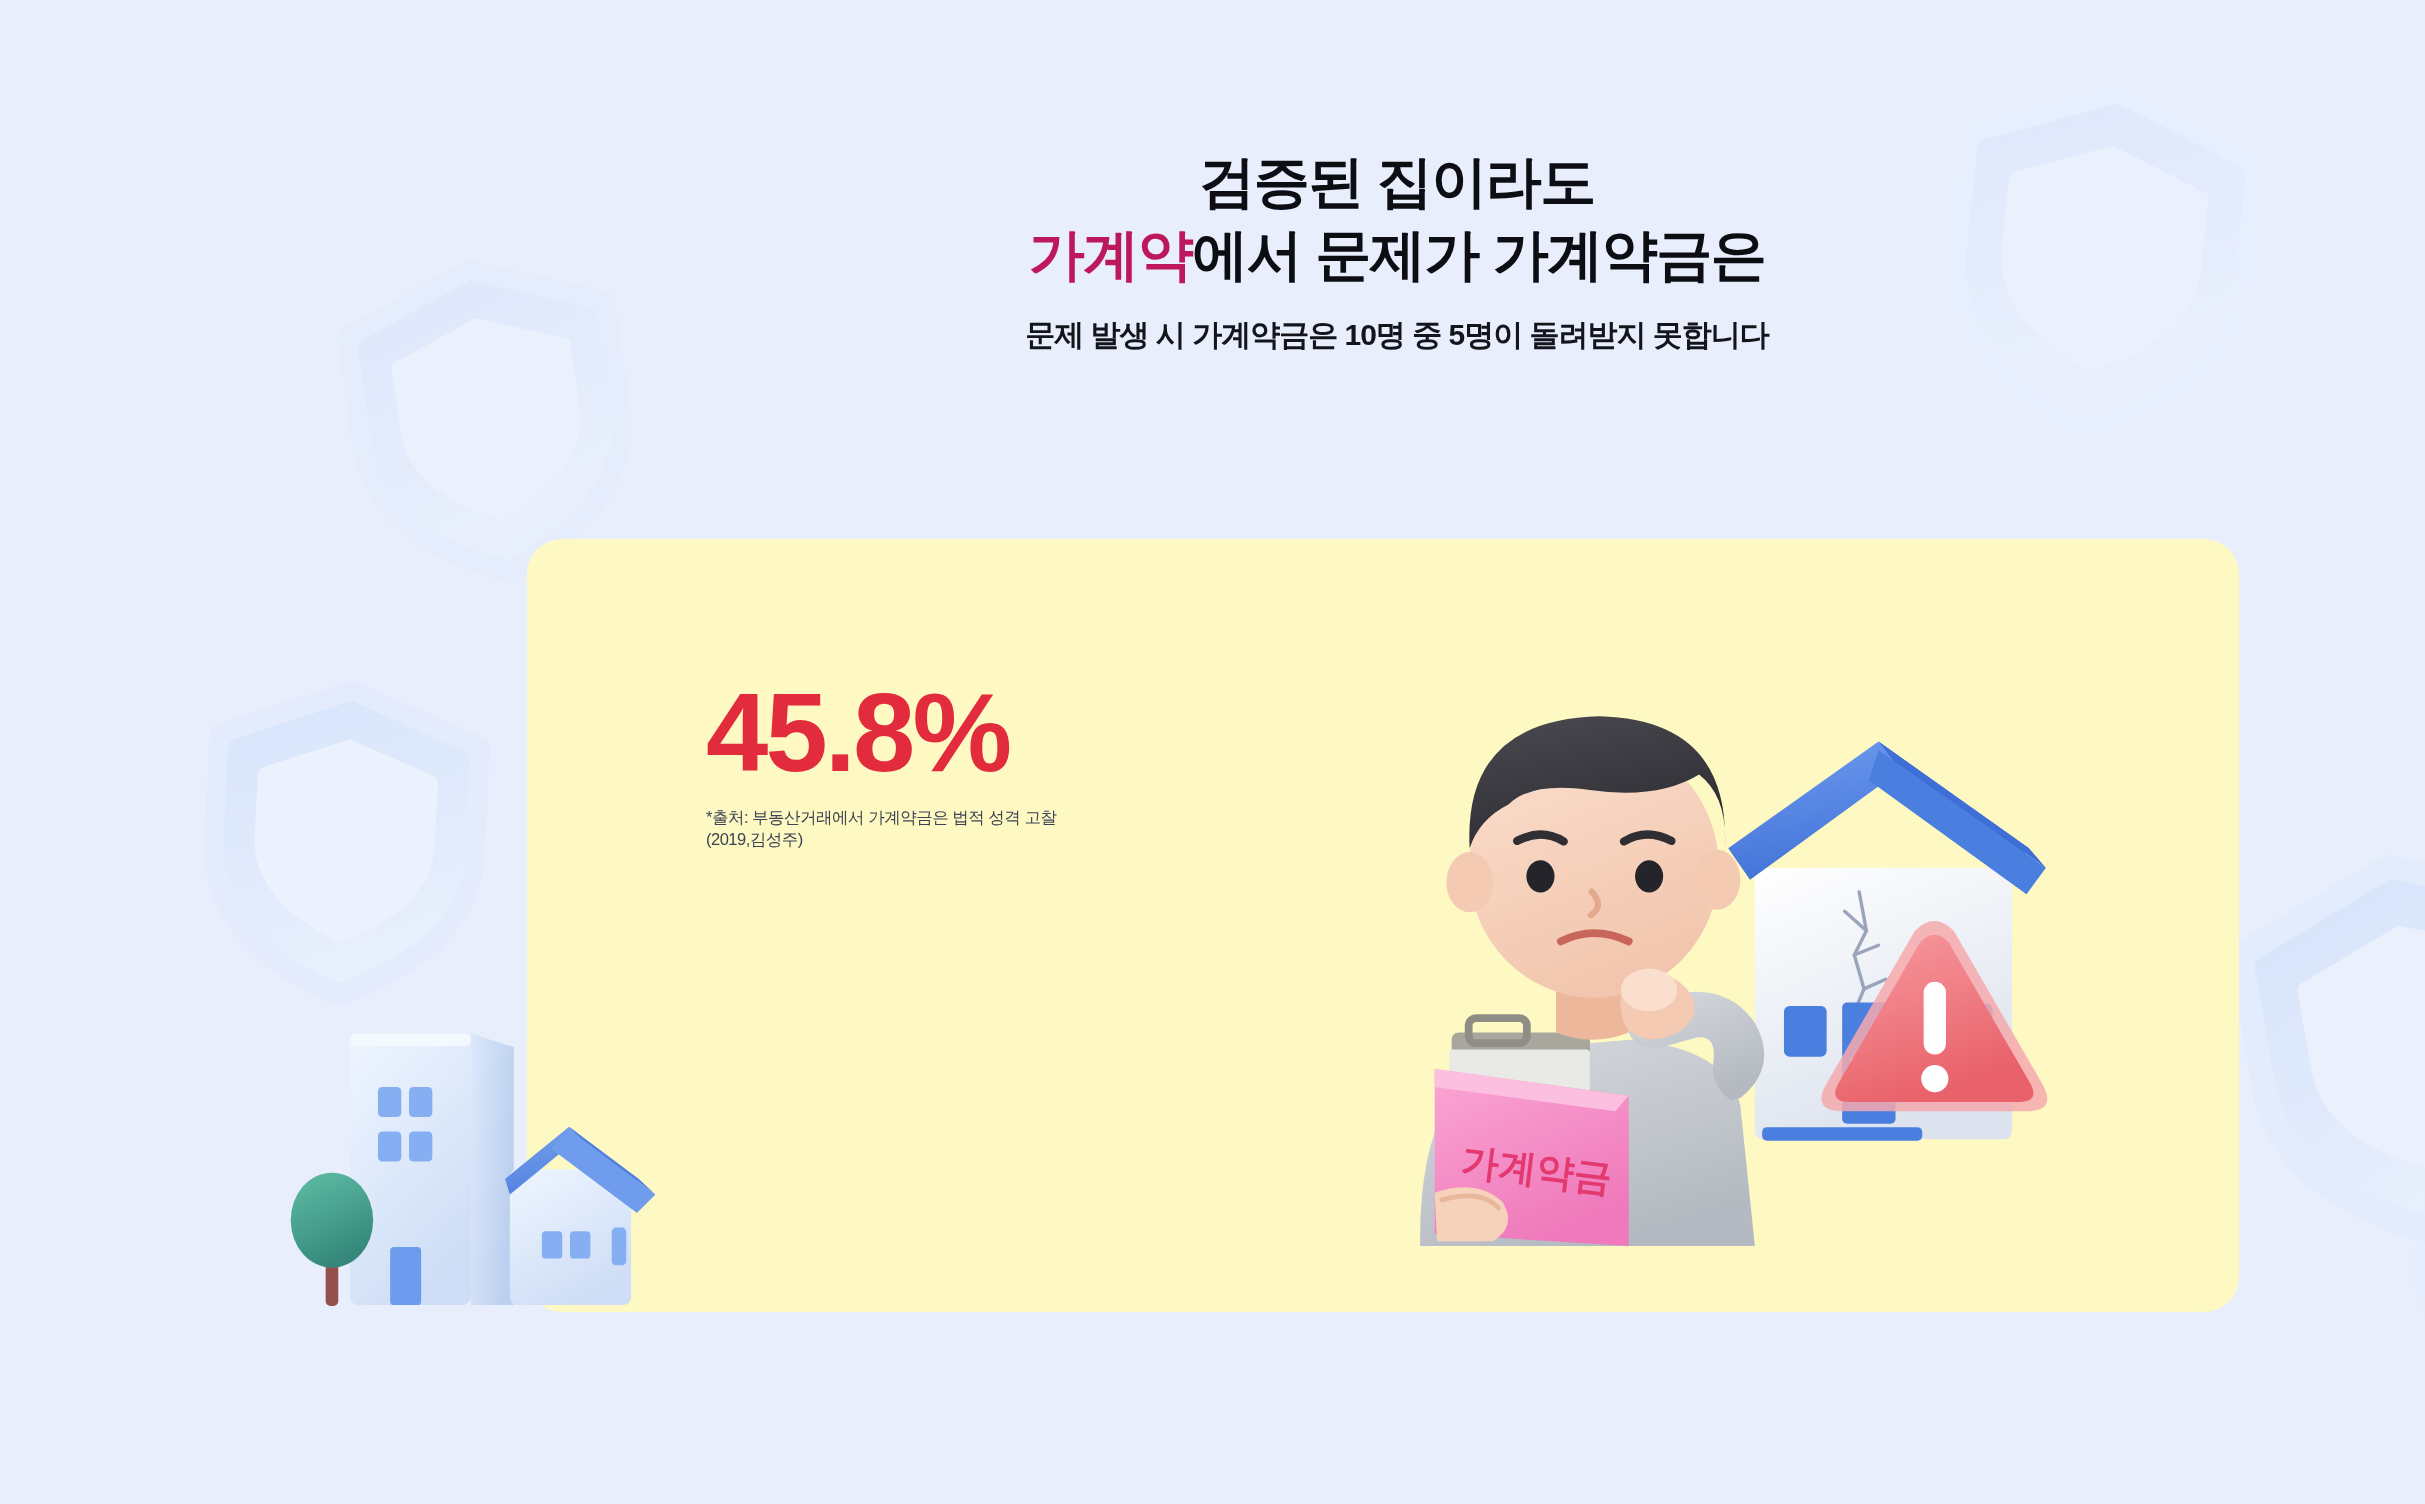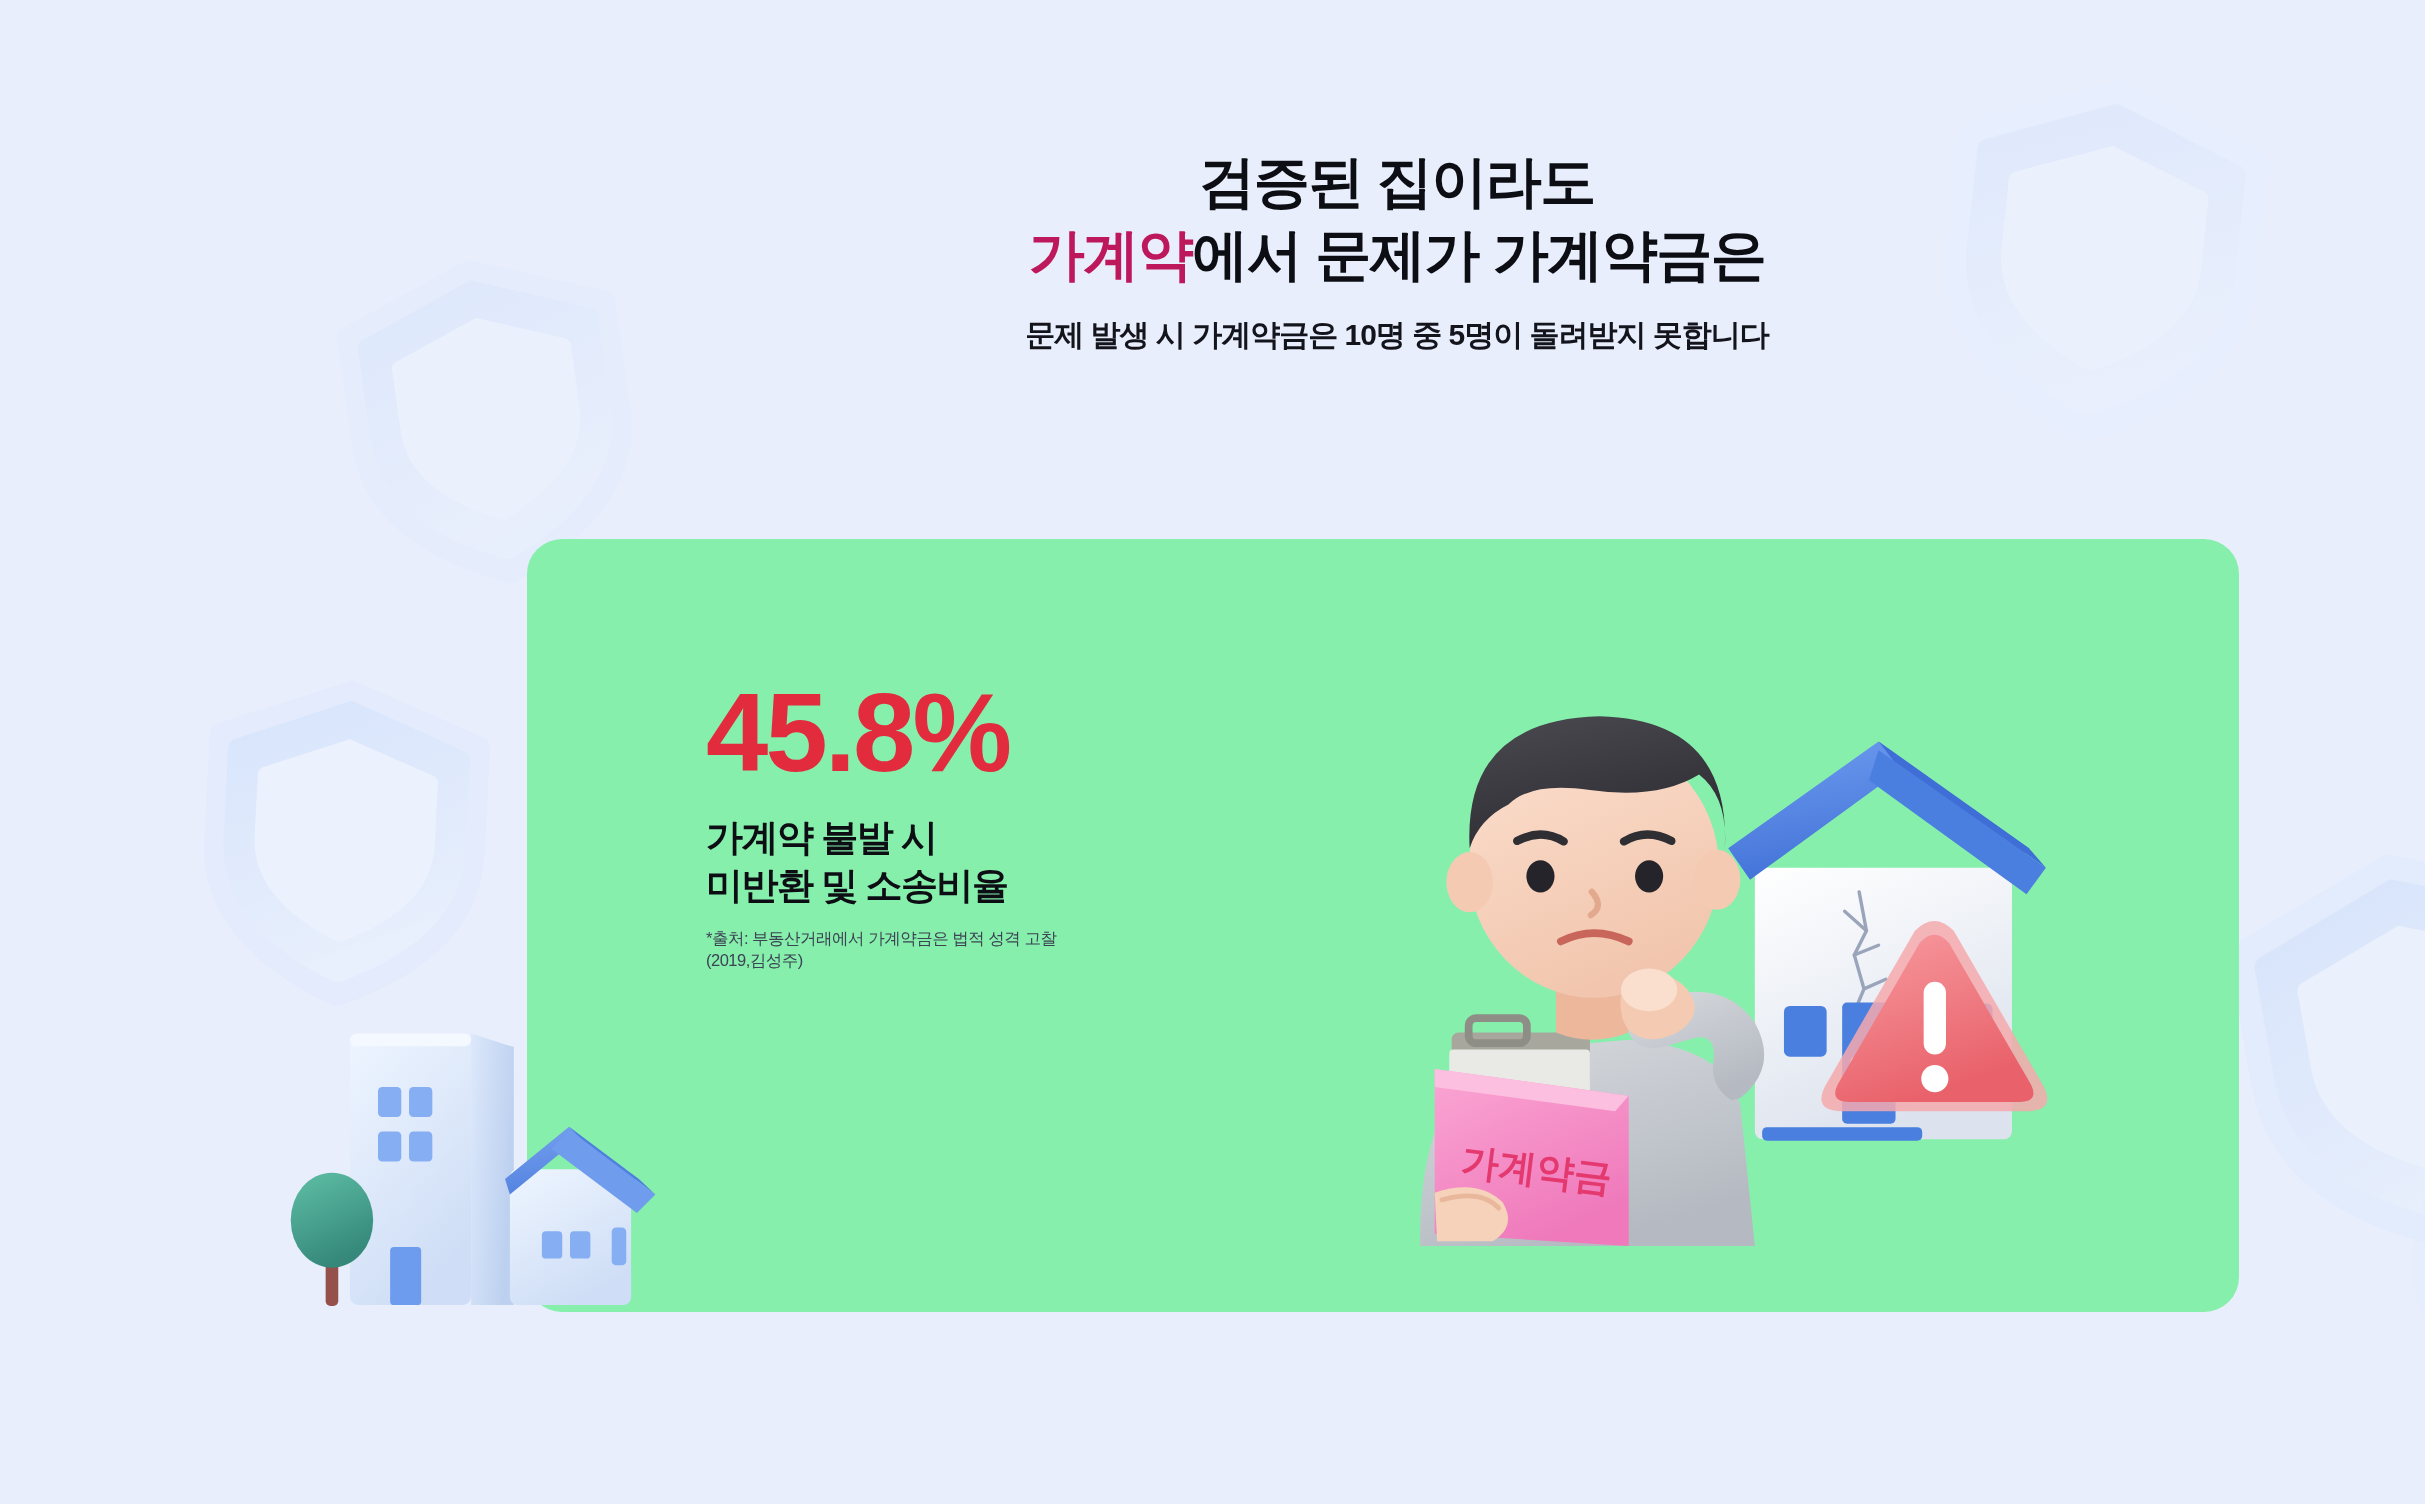--- a/index.html
+++ b/index.html
@@ -42,21 +42,21 @@
     letter-spacing:-1px;
     color:#14141c;
     white-space:nowrap;
   }
 
   
   .card {
     position:absolute;
     left:527px; top:539px;
     width:1712px; height:773px;
-    background:#86efac;
+    background:#fef9c3;
     border-radius:35px;
   }
 
   
   .stat { position:absolute; left:179px; top:138px; }
   .stat-pct {
     font-size:112px;
     font-weight:700;
     letter-spacing:-2.9px;
     color:#e32b3e;
@@ -166,22 +166,20 @@
 <div class="header">
   <div class="headline">검증된 집이라도</div>
   <div class="headline"><span class="hl">가계약</span><span>에서 문제가 가계약금은</span></div>
   <div class="subheadline">문제 발생 시 가계약금은 10명 중 5명이 돌려받지 못합니다</div>
 </div>
 
 <div class="card">
 
   <div class="stat">
     <div class="stat-pct">45.8%</div>
-    <div class="stat-title">가계약 불발 시
-미반환 및 소송비율</div>
     <div class="stat-source">*출처: 부동산거래에서 가계약금은 법적 성격 고찰
 (2019,김성주)</div>
   </div>
 
   <div class="illo">
     <svg viewBox="0 0 1700 1340">
       <defs>
         <linearGradient id="skin" x1="0" y1="0" x2="0.4" y2="1">
           <stop offset="0%" stop-color="#fbdfce"></stop>
             <stop offset="100%" stop-color="#f2c6ae"></stop>

